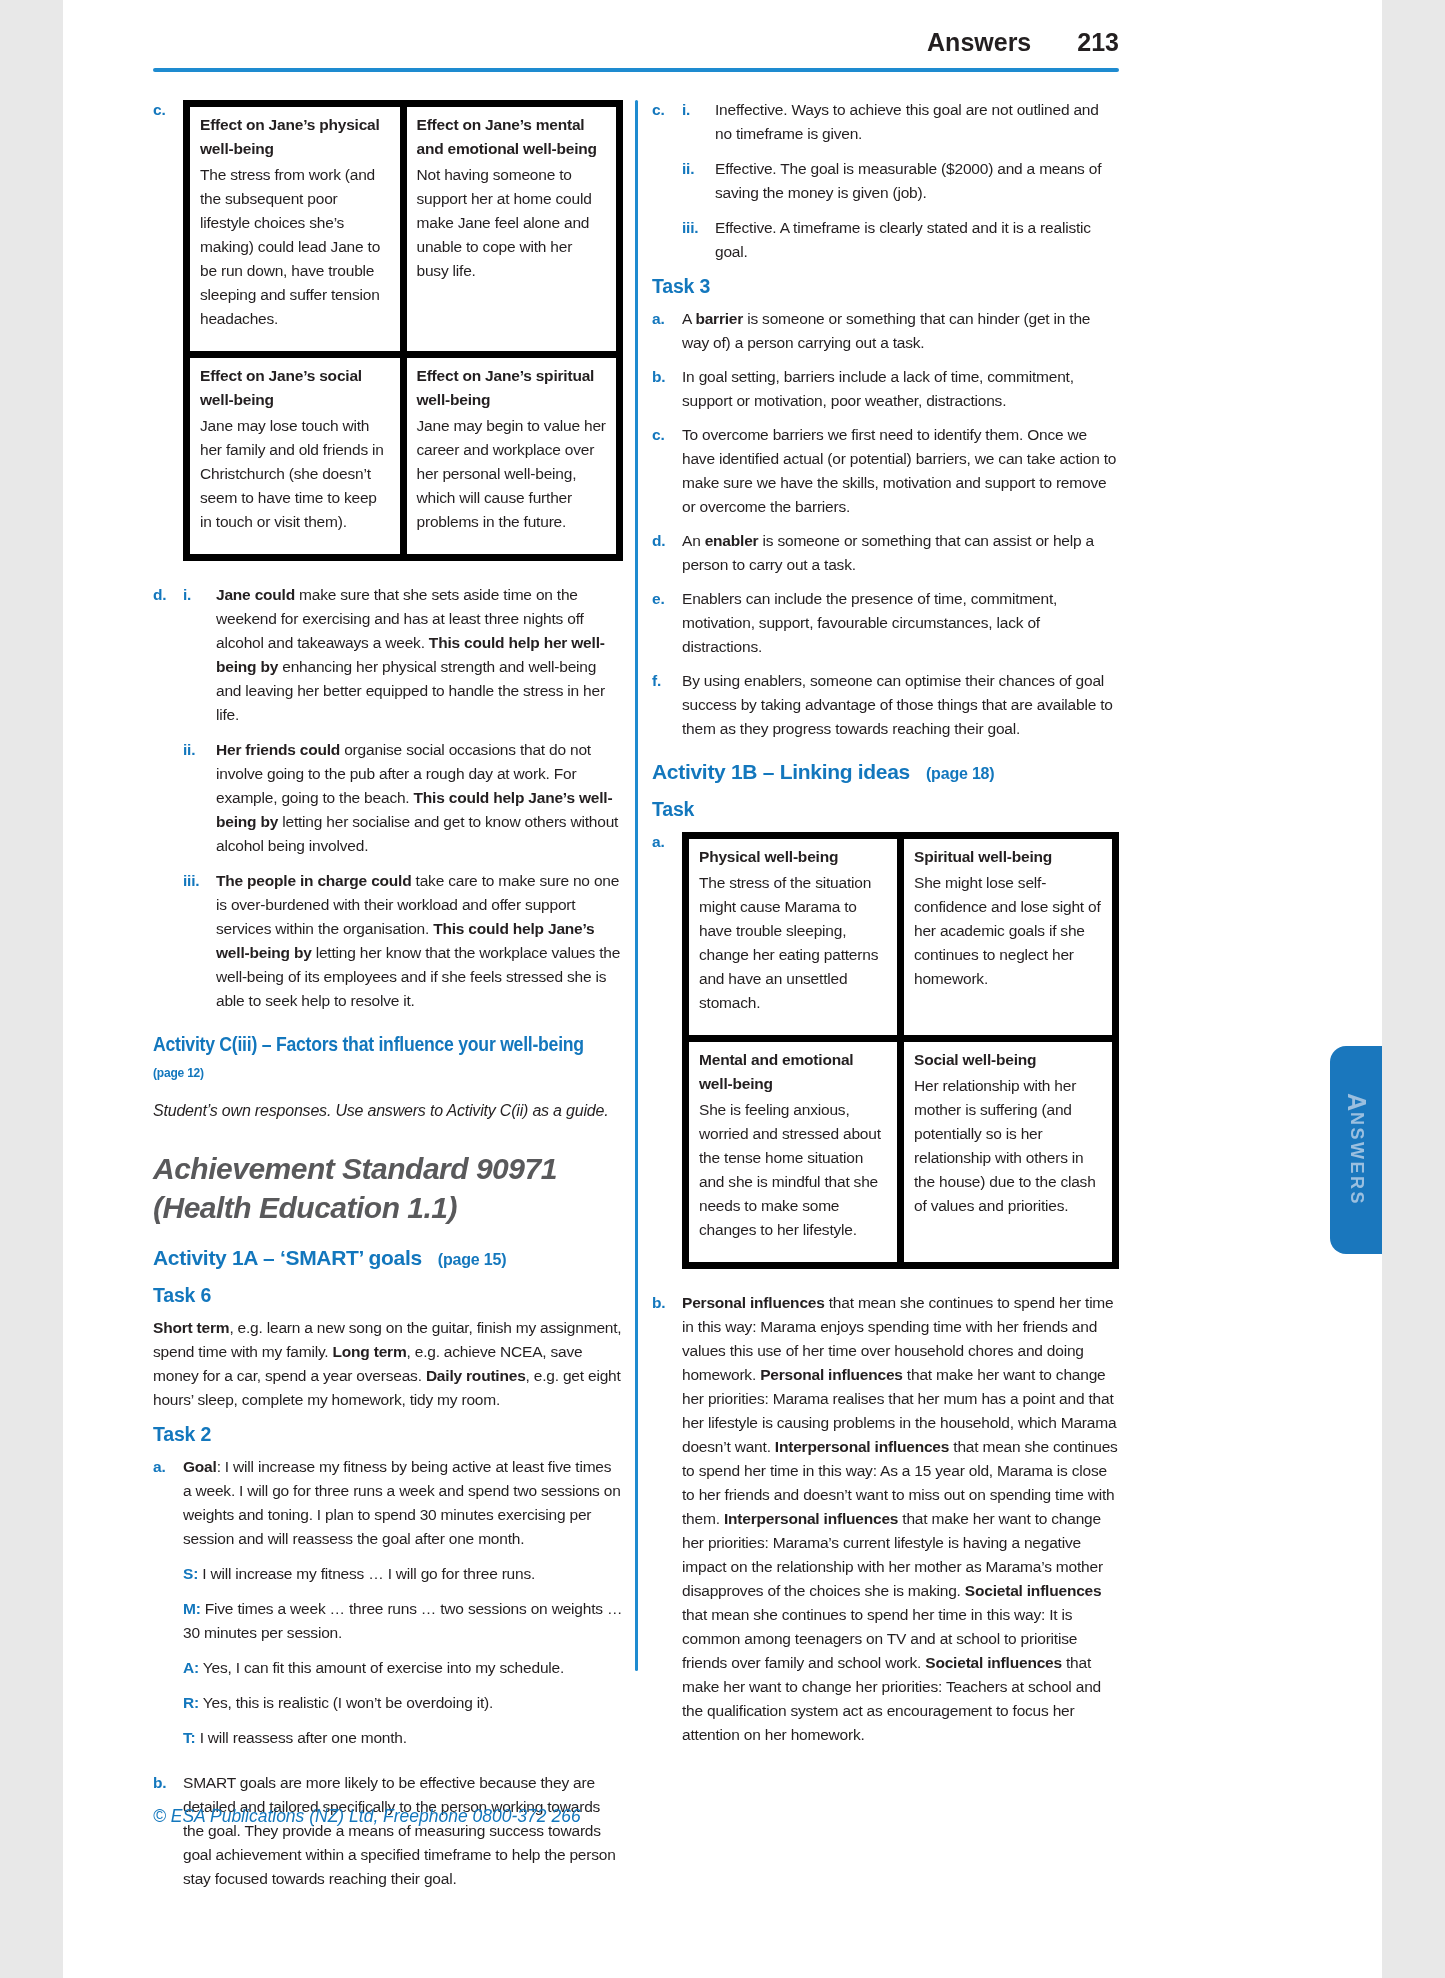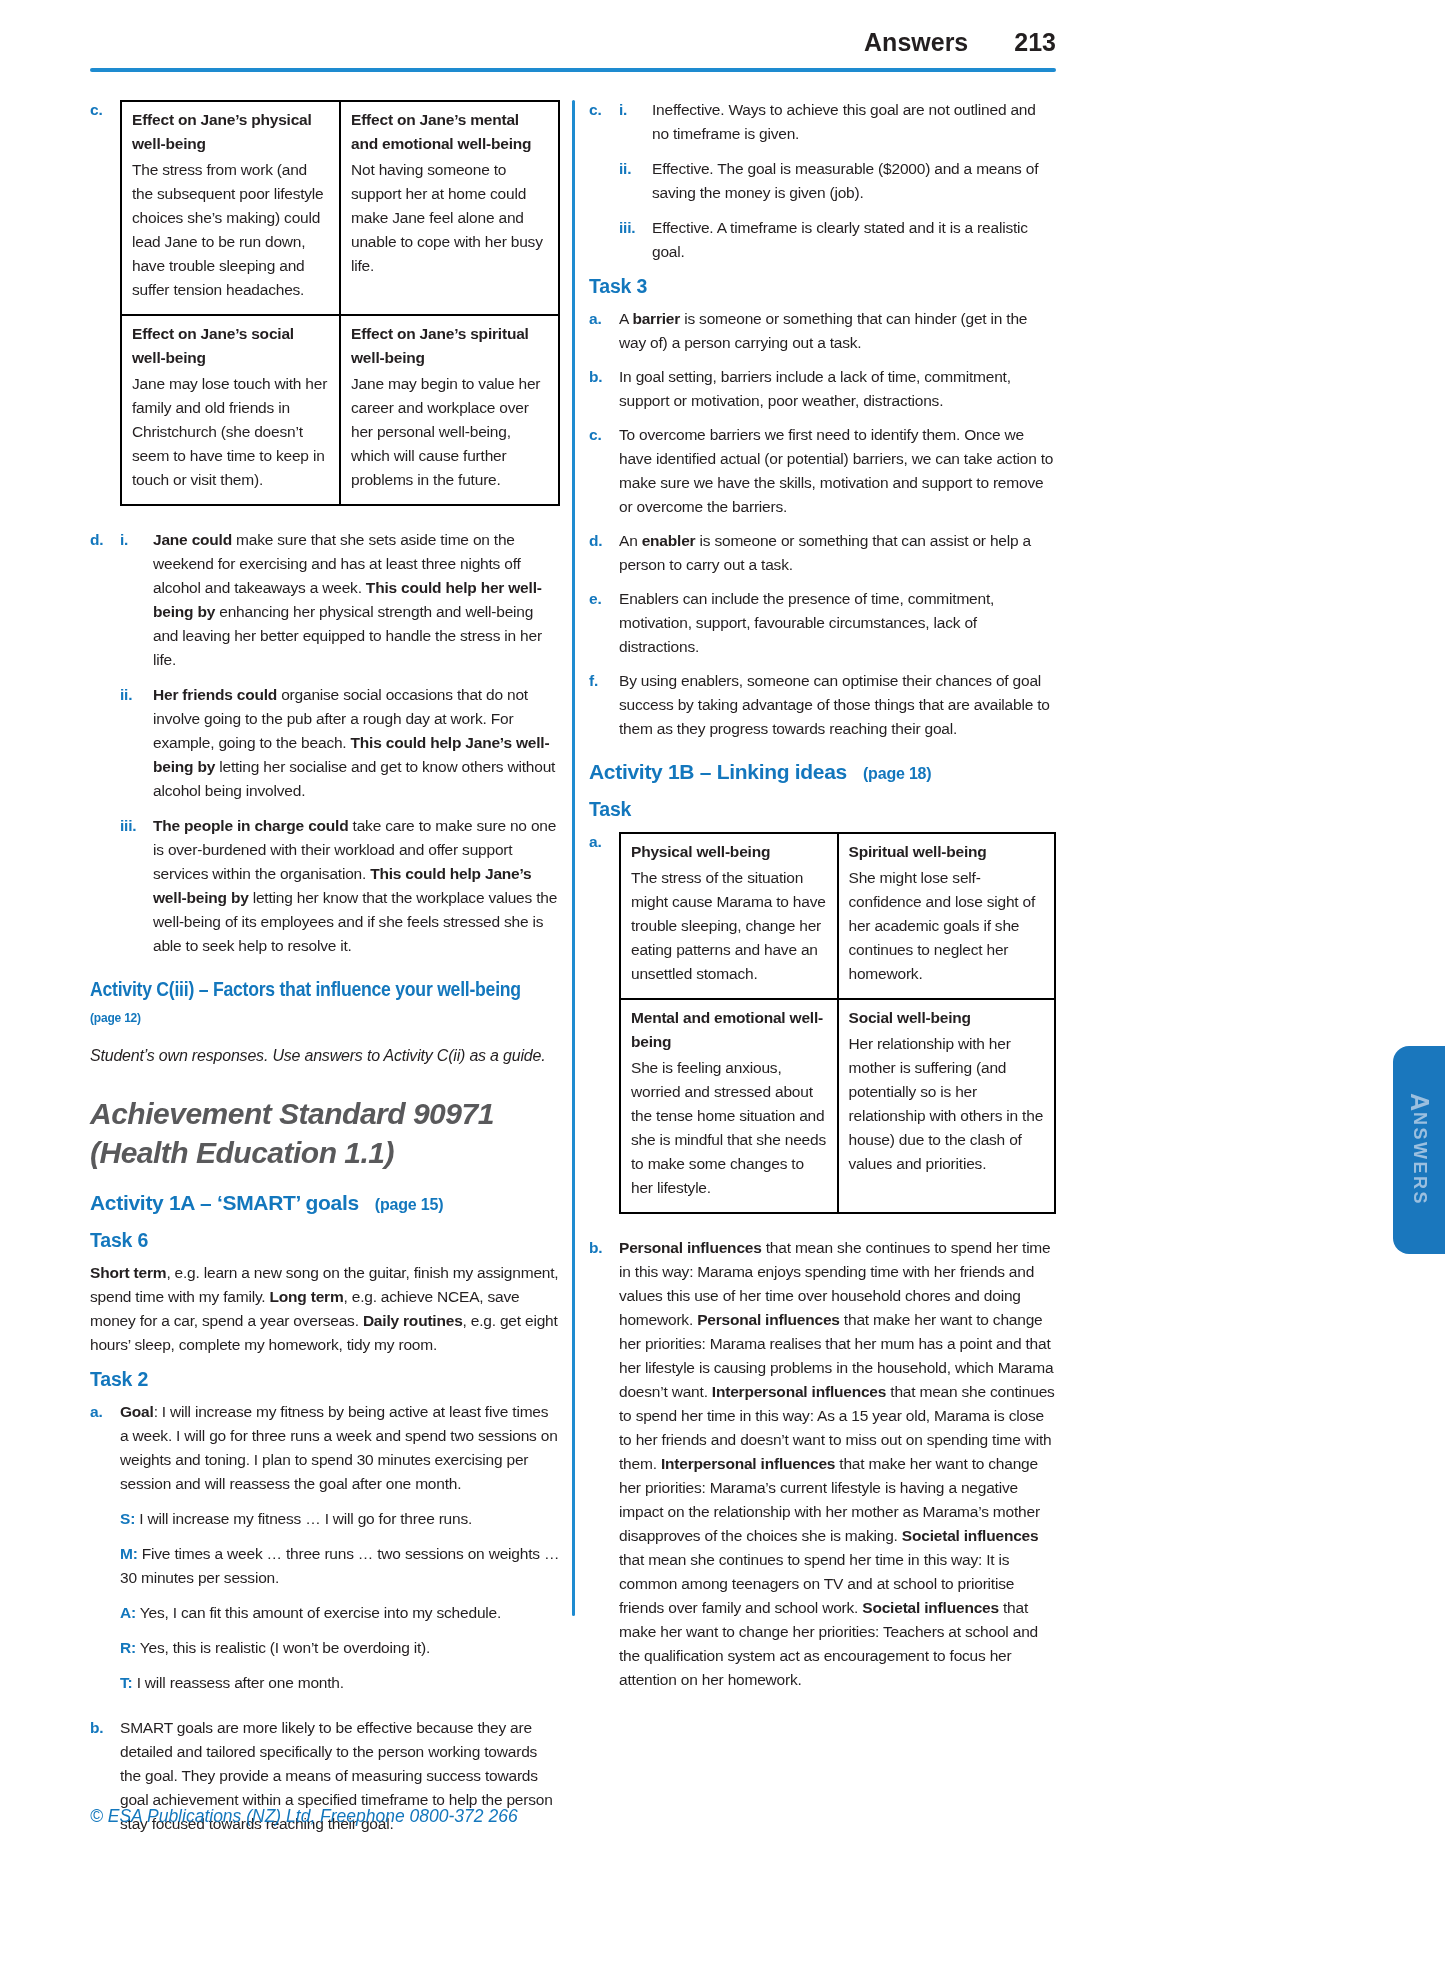--- a/index.html
+++ b/index.html
@@ -1,18 +1,18 @@
 <!DOCTYPE html>
 <html><head>
 <meta charset="utf-8">
 <title>Answers 213</title>
 <style>
   html,body{margin:0;padding:0;background:#e8e8e8;}
   .page{
-    position:relative;width:1445px;height:1978px;margin:0 auto;background:#ffffff;
+    position:relative;width:1319px;height:1978px;margin:0 auto;background:#ffffff;
     font-family:"Liberation Sans",sans-serif;color:#231f20;overflow:hidden;
   }
   .content{position:absolute;left:90px;top:0;width:966px;}
   
   .page-header{display:flex;justify-content:flex-end;align-items:baseline;gap:46px;padding-top:28px;}
   .hdr-title{font-size:25px;font-weight:bold;}
   .hdr-num{font-size:25px;font-weight:bold;}
   .rule{height:4px;background:#1e8bd0;margin-top:11px;border-radius:2px;}
   
   .columns{display:flex;align-items:stretch;margin-top:26px;}
@@ -25,21 +25,21 @@
   .b{font-weight:bold;}
   
   .li{display:flex;margin-bottom:10px;}
   .li>.lbl{flex:0 0 30px;color:#1377bd;font-weight:bold;}
   .li>.lbl2{flex:0 0 33px;color:#1377bd;font-weight:bold;}
   .li>.body{flex:1;min-width:0;}
   .sub{margin-bottom:11px;}
   .sub:last-child{margin-bottom:0;}
   
   table.wb{border-collapse:collapse;width:100%;margin:2px 0 12px 0;}
-  table.wb td{border:2px solid #000000;width:50%;vertical-align:top;padding:6px 10px 12px 10px;}
+  table.wb td{border:7px solid #000000;width:50%;vertical-align:top;padding:6px 10px 20px 10px;}
   .ct{font-weight:bold;margin-bottom:2px;}
   
   .activity{color:#1377bd;font-weight:bold;font-size:21px;line-height:26px;margin:18px 0 4px 0;letter-spacing:-0.3px;white-space:nowrap;}
   .fit{display:inline-block;transform:scaleX(0.84);transform-origin:0 50%;}
   .pageref{font-size:16px;margin-left:16px;letter-spacing:-0.2px;}
   .pageline{color:#1377bd;font-weight:bold;font-size:12px;margin:2px 40px 14px 0;}
   .task{color:#1377bd;font-weight:bold;font-size:19.5px;line-height:24px;margin:10px 0 9px 0;}
   .achv{color:#59595b;font-weight:bold;font-style:italic;font-size:30px;line-height:39px;margin:26px 0 14px 0;letter-spacing:-0.5px;}
   .achv span{display:block;}
   .note{font-style:italic;font-size:16px;margin-bottom:22px;}

